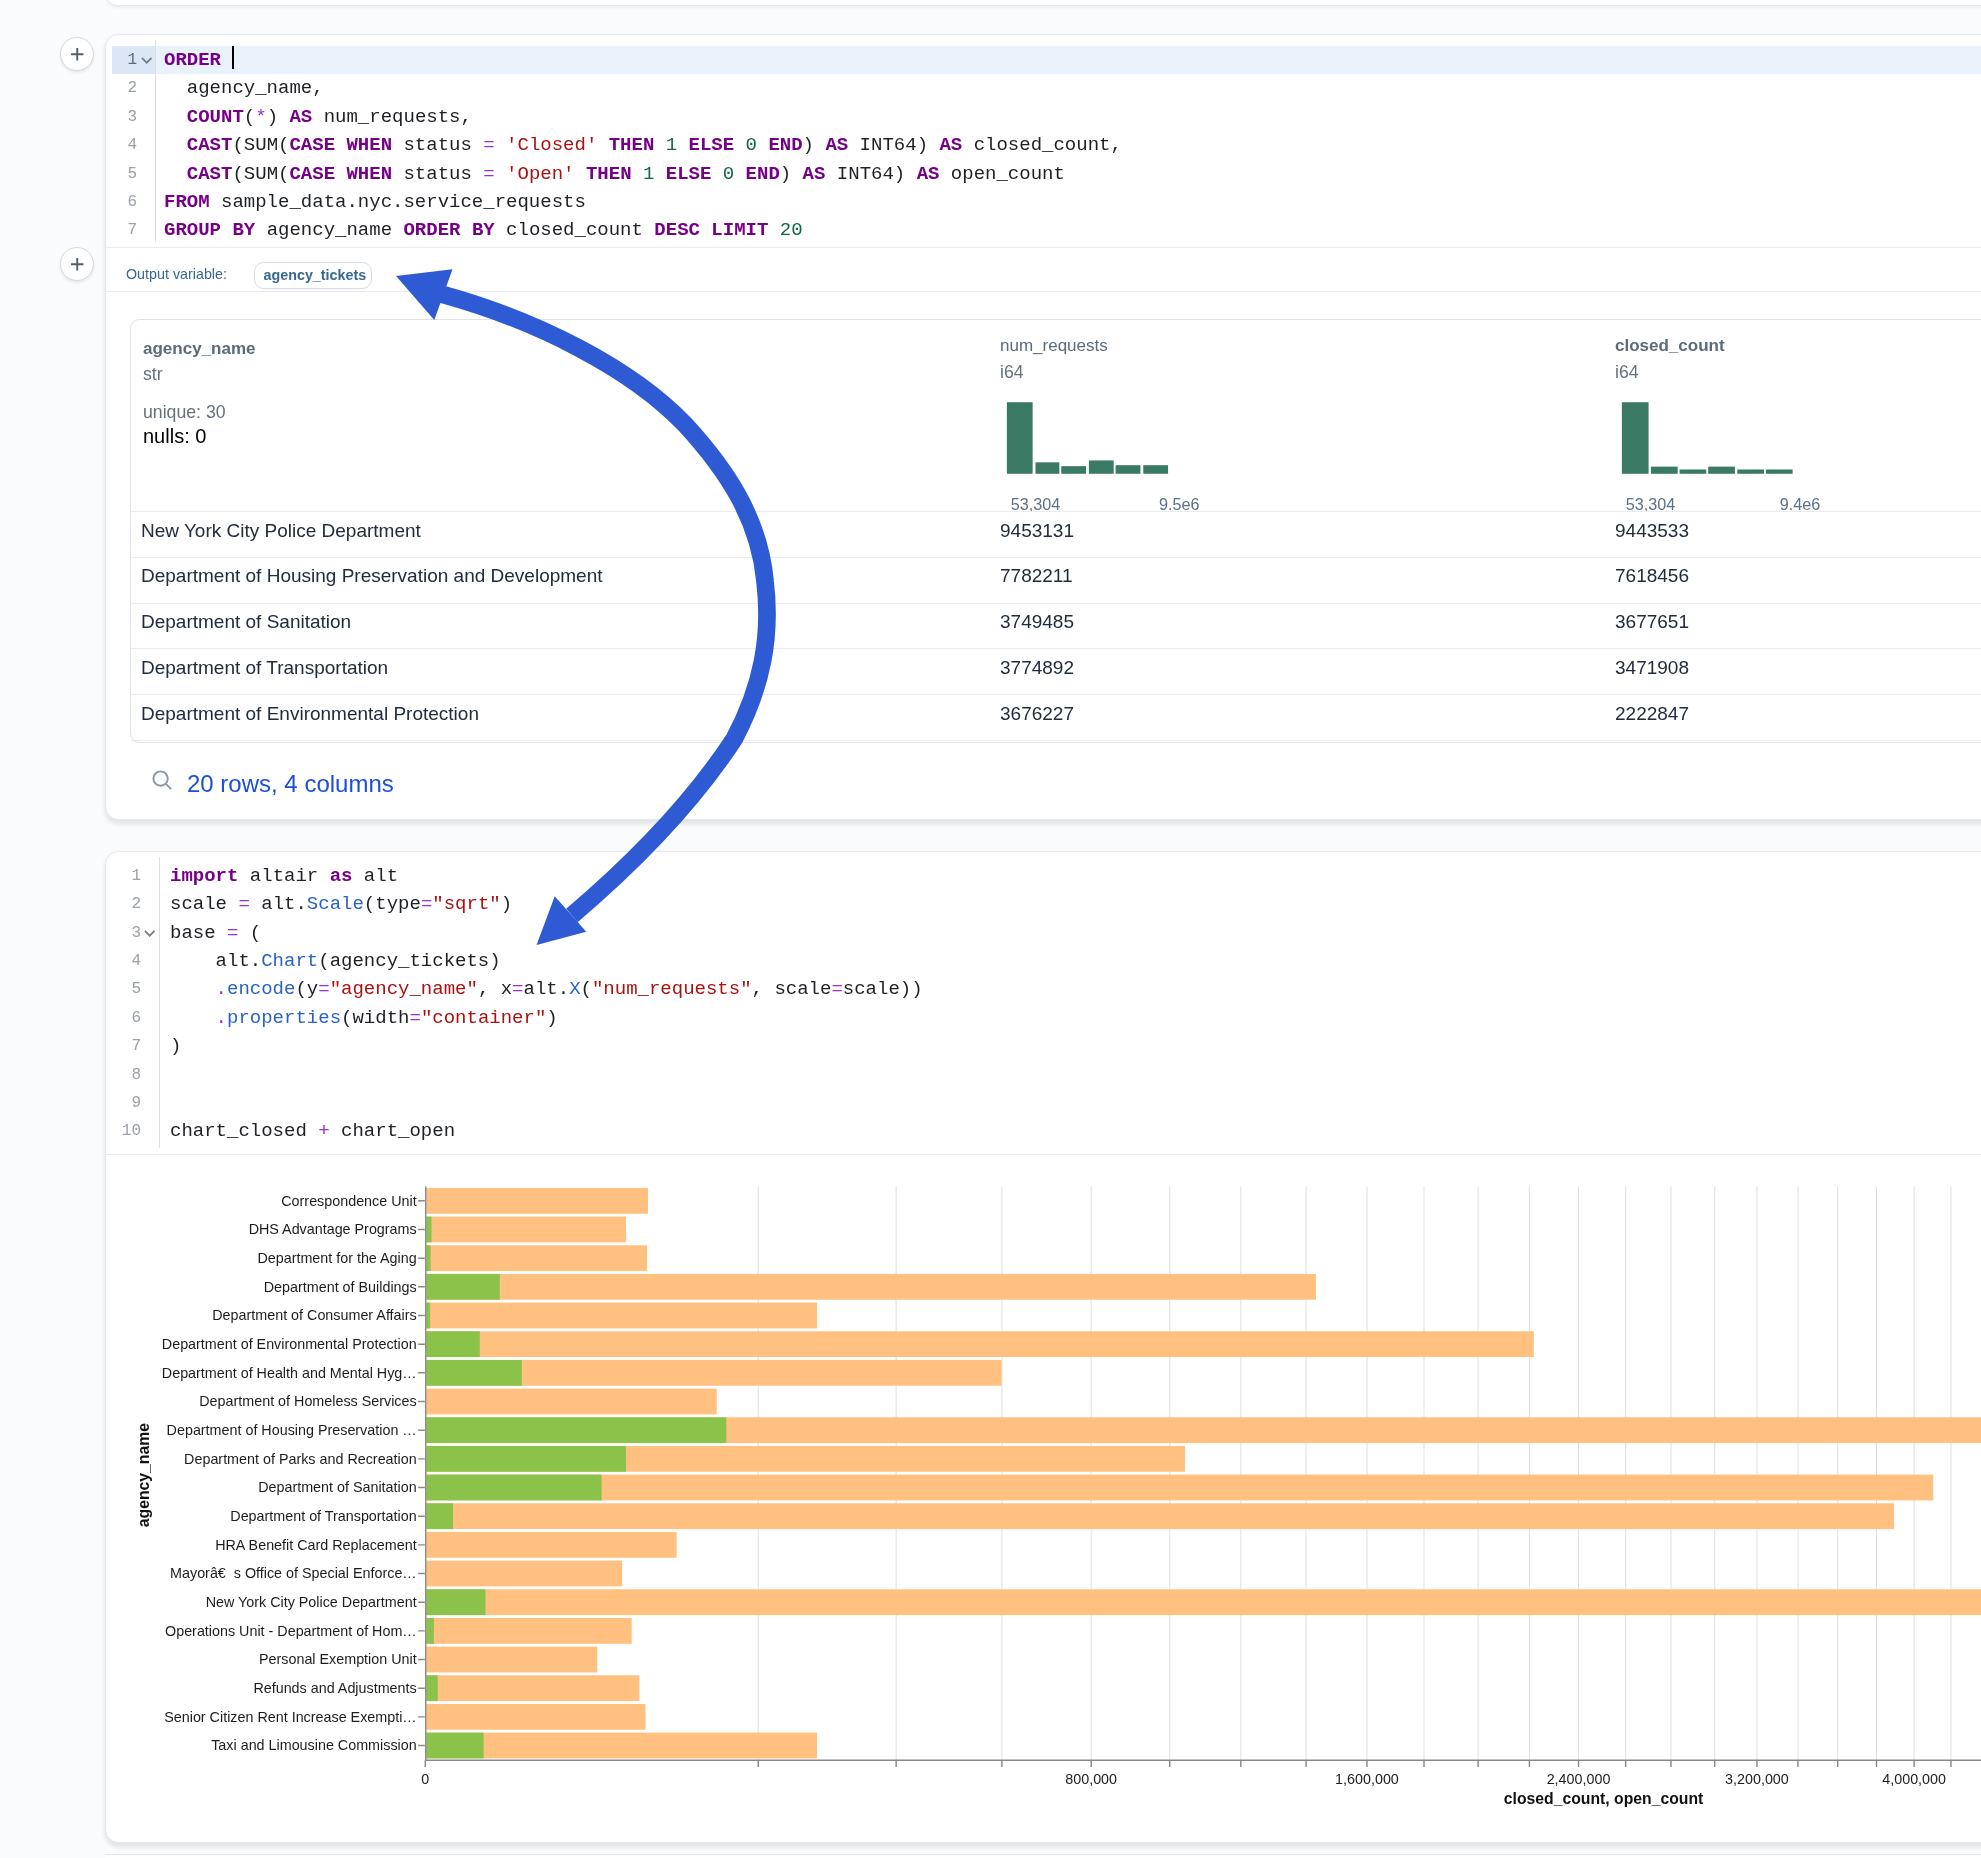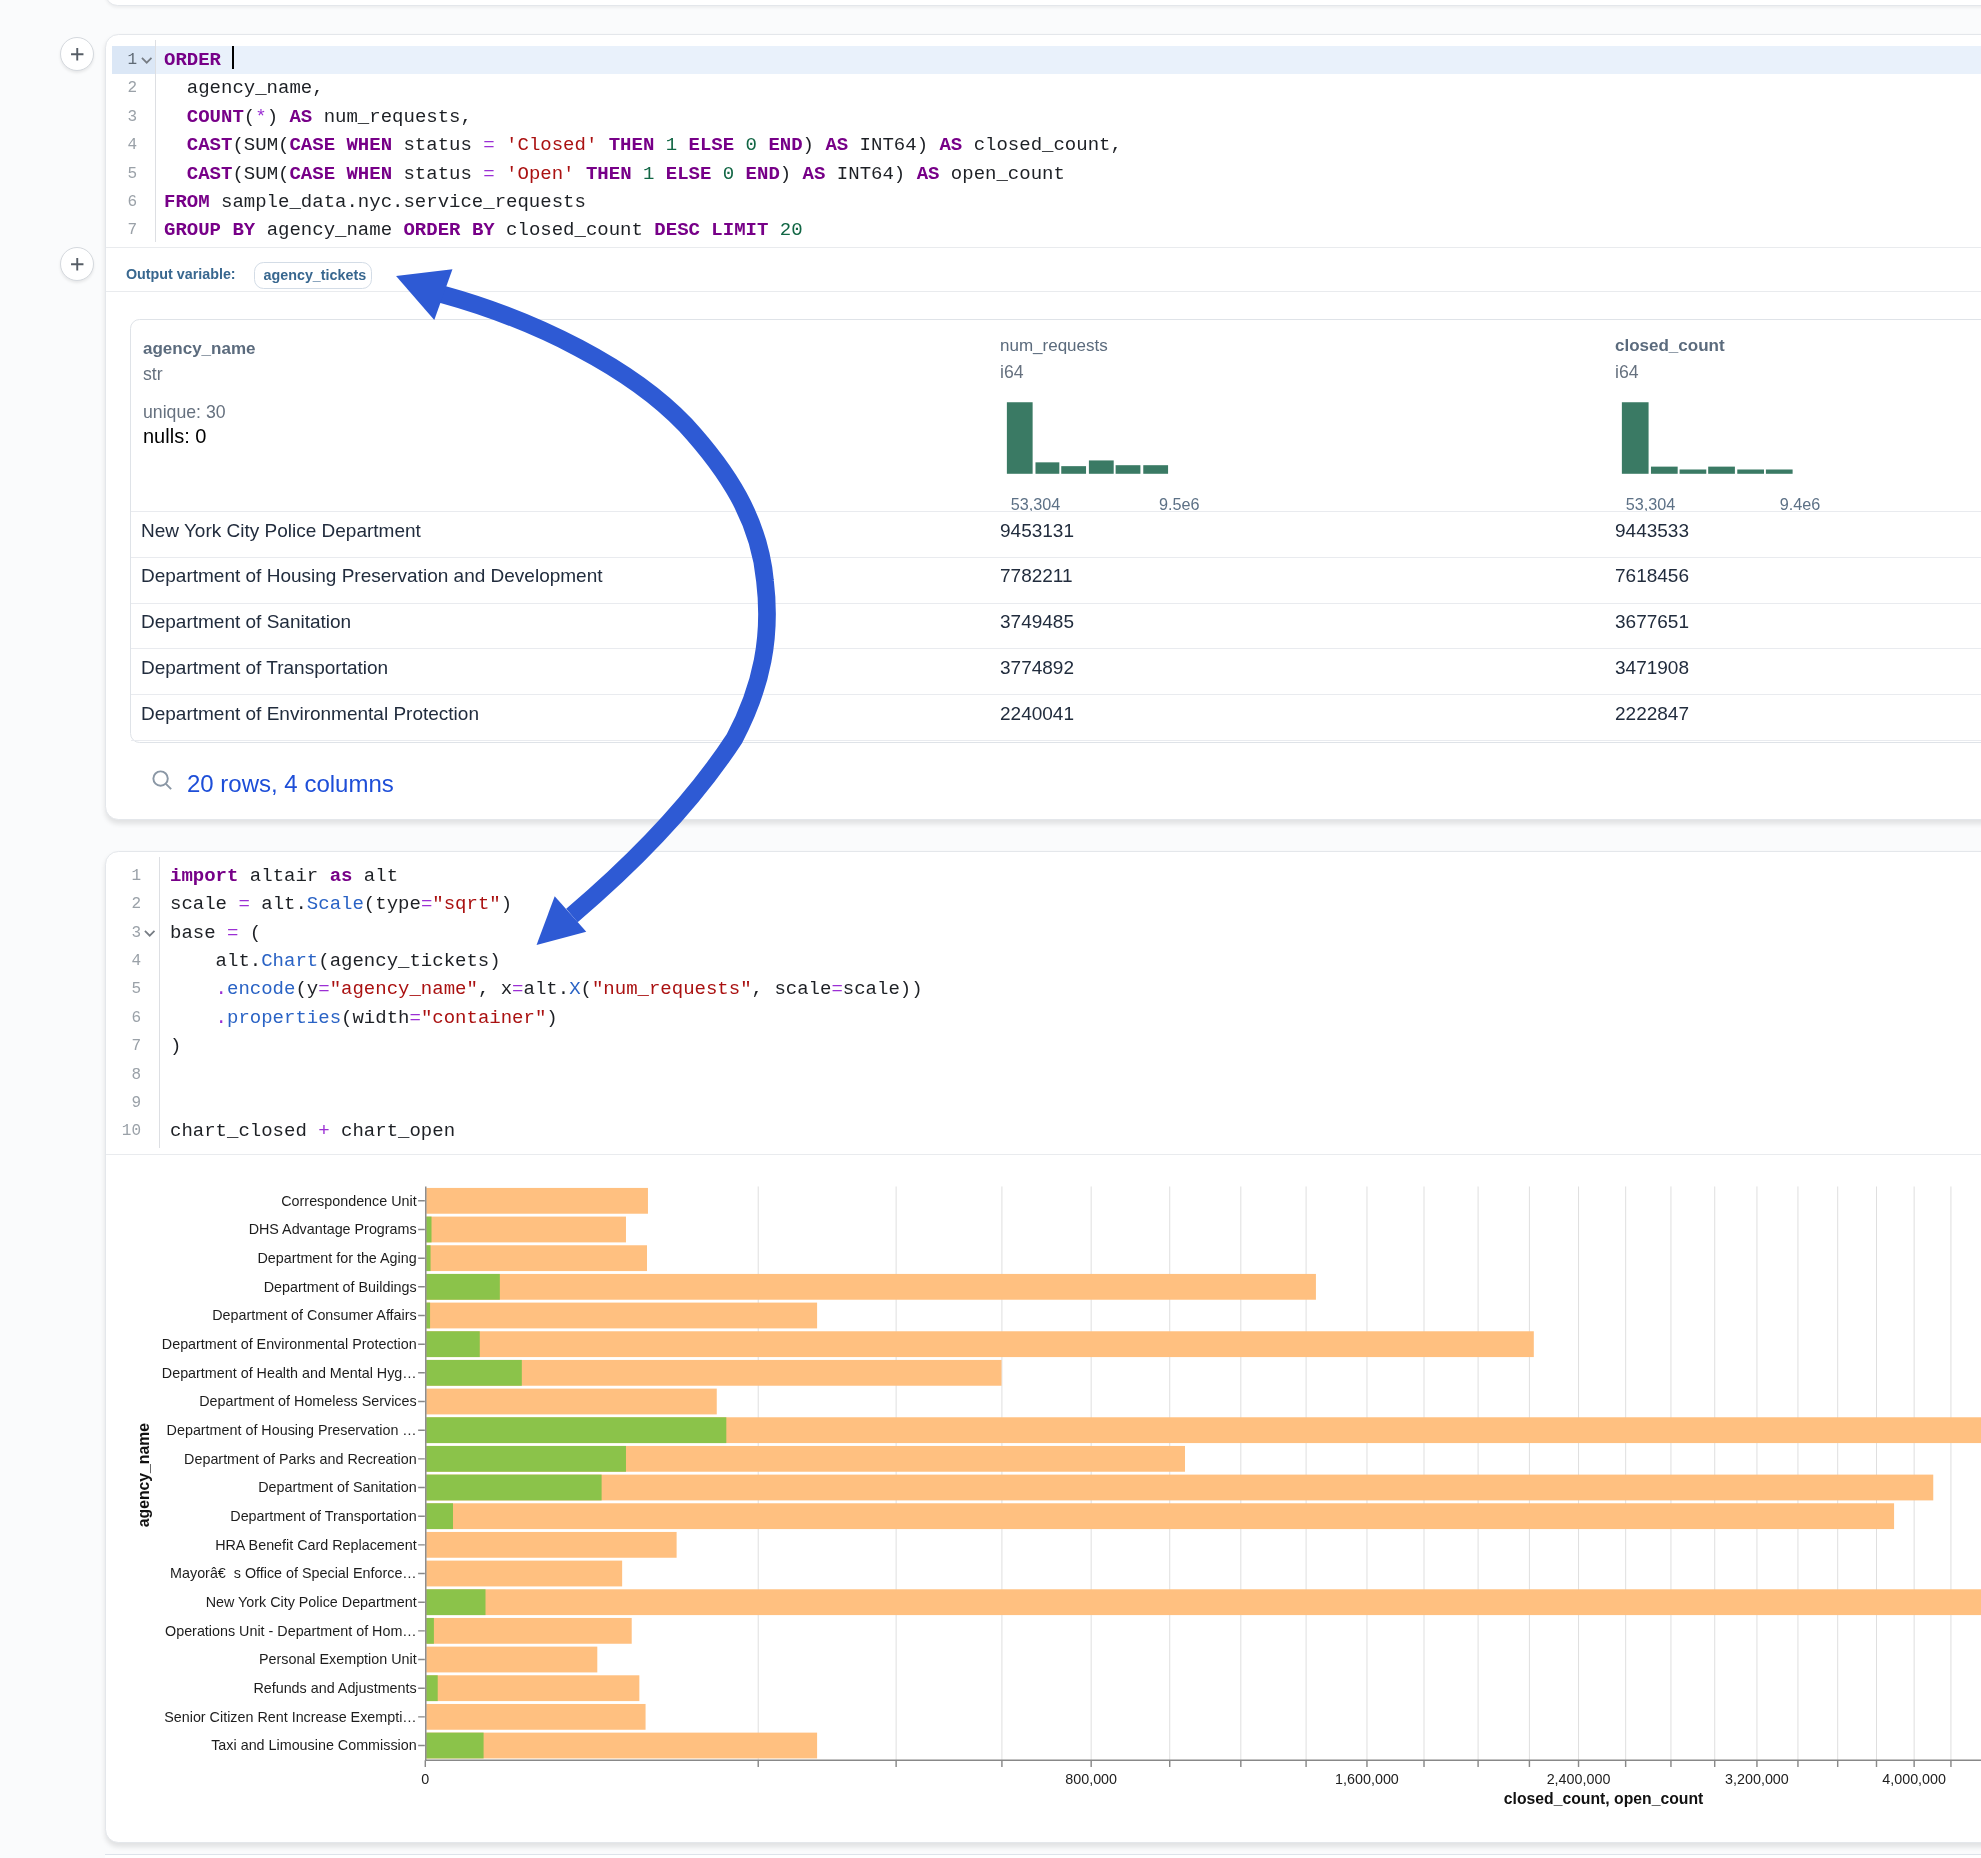--- a/index.html
+++ b/index.html
@@ -54,21 +54,21 @@
 <div class="numl" style="top:188px;width:137px;height:28px;line-height:28px"><span class="nn">6</span></div>
 <div class="cl" style="left:164px;top:188px;height:28px;line-height:28px"><span class="k">FROM</span> sample_data.nyc.service_requests</div>
 <div class="numl" style="top:216px;width:137px;height:28px;line-height:28px"><span class="nn">7</span></div>
 <div class="cl" style="left:164px;top:216px;height:28px;line-height:28px"><span class="k">GROUP</span> <span class="k">BY</span> agency_name <span class="k">ORDER</span> <span class="k">BY</span> closed_count <span class="k">DESC</span> <span class="k">LIMIT</span> <span class="n">20</span></div>
 <svg width="13.4" height="8.6" viewBox="0 0 14 9" style="position:absolute;left:140px;top:56px">
       <path d="M2 2 L7 7 L12 2" stroke="#767c83" stroke-width="1.8" fill="none"></path>
     </svg>
 <div class="gutsep" style="left:155px;top:40px;height:202px"></div>
 <div class="hline" style="left:106px;top:247px;right:0;background:#e9ebee"></div>
 
-<div style="position:absolute;left:126px;top:266px;font-size:14.3px;font-weight:bold;color:#38678f">Output variable: </div>
+<div style="position:absolute;left:126px;top:266px;font-size:14.3px;font-weight:normal;color:#38678f">Output variable: </div>
 <div style="position:absolute;left:254px;top:262px;width:118px;height:27px;border:1.4px solid #d3dce6;border-radius:9.6px;overflow:hidden;font-size:14.3px;font-weight:bold;color:#38678f;line-height:25px;text-align:left;padding-left:8.6px;white-space:nowrap">agency_tickets</div>
 <div class="hline" style="left:106px;top:291px;right:0;background:#e9ebee"></div>
 
 <div style="position:absolute;left:130px;top:319px;width:1874px;height:424px;border:1px solid #dfe3e8;border-radius:9.6px"></div>
 <div style="position:absolute;left:143px;top:339px;font-size:17px;font-weight:bold;color:#5b6b7d">agency_name</div>
 <div style="position:absolute;left:143px;top:364px;font-size:17.7px;color:#66717f">str</div>
 <div style="position:absolute;left:143px;top:402px;font-size:17.7px;color:#66717f">unique: 30</div>
 <div style="position:absolute;left:143px;top:425px;font-size:20px;color:#000000">nulls: 0</div>
 <div style="position:absolute;left:1000px;top:336px;font-size:17px;font-weight:normal;color:#5b6b7d">num_requests</div>
 <div style="position:absolute;left:1000px;top:362px;font-size:17.7px;color:#66717f">i64</div>
@@ -105,21 +105,21 @@
 <div class="rowtxt" style="left:141px;top:565px">Department of Housing Preservation and Development</div>
 <div class="rowtxt" style="left:1000px;top:565px">7782211</div>
 <div class="rowtxt" style="left:1615px;top:565px">7618456</div>
 <div class="rowtxt" style="left:141px;top:611px">Department of Sanitation</div>
 <div class="rowtxt" style="left:1000px;top:611px">3749485</div>
 <div class="rowtxt" style="left:1615px;top:611px">3677651</div>
 <div class="rowtxt" style="left:141px;top:657px">Department of Transportation</div>
 <div class="rowtxt" style="left:1000px;top:657px">3774892</div>
 <div class="rowtxt" style="left:1615px;top:657px">3471908</div>
 <div class="rowtxt" style="left:141px;top:703px">Department of Environmental Protection</div>
-<div class="rowtxt" style="left:1000px;top:703px">2240041</div>
+<div class="rowtxt" style="left:1000px;top:703px">3676227</div>
 <div class="rowtxt" style="left:1615px;top:703px">2222847</div>
 <div class="hline" style="left:131px;top:740px;right:0"></div>
 <svg width="25" height="25" viewBox="0 0 26 26" style="position:absolute;left:150px;top:768px">
       <circle cx="11" cy="11" r="7.5" stroke="#8a97a5" stroke-width="2" fill="none"></circle>
       <path d="M16.5 16.5 L22 22" stroke="#8a97a5" stroke-width="2"></path>
     </svg>
 <div style="position:absolute;left:187px;top:770px;font-size:24px;color:#1d4ed8">20 rows, 4 columns</div>
 
 <div class="cell" style="top:851px;height:992px"></div>
 <div class="numl" style="top:862px;width:141px;height:28px;line-height:28px"><span class="nn">1</span></div>

